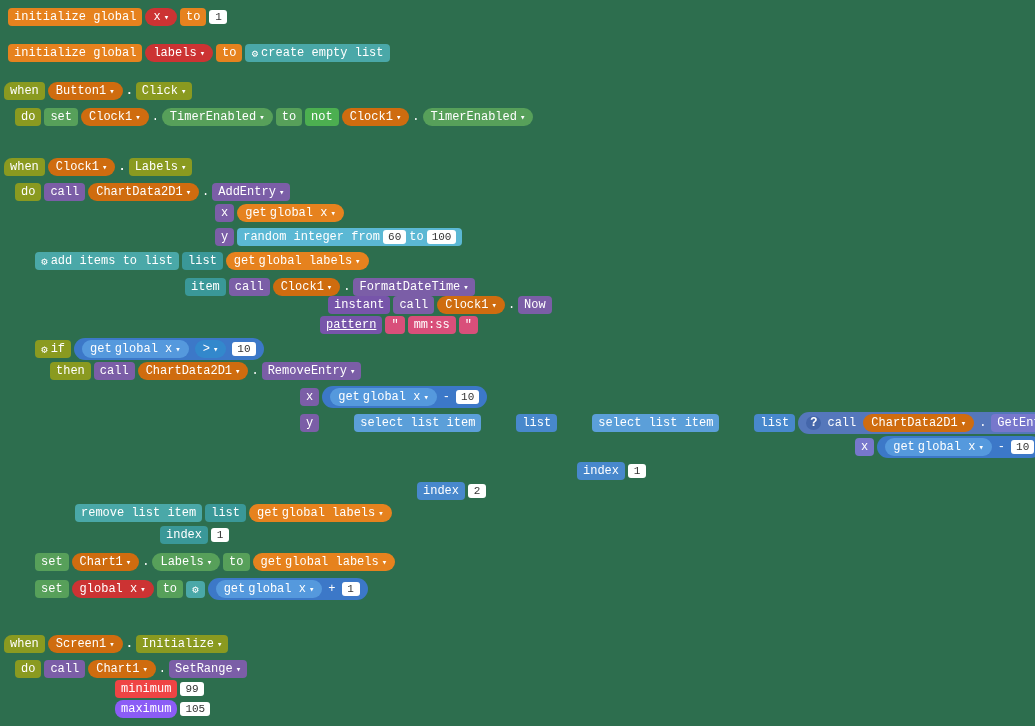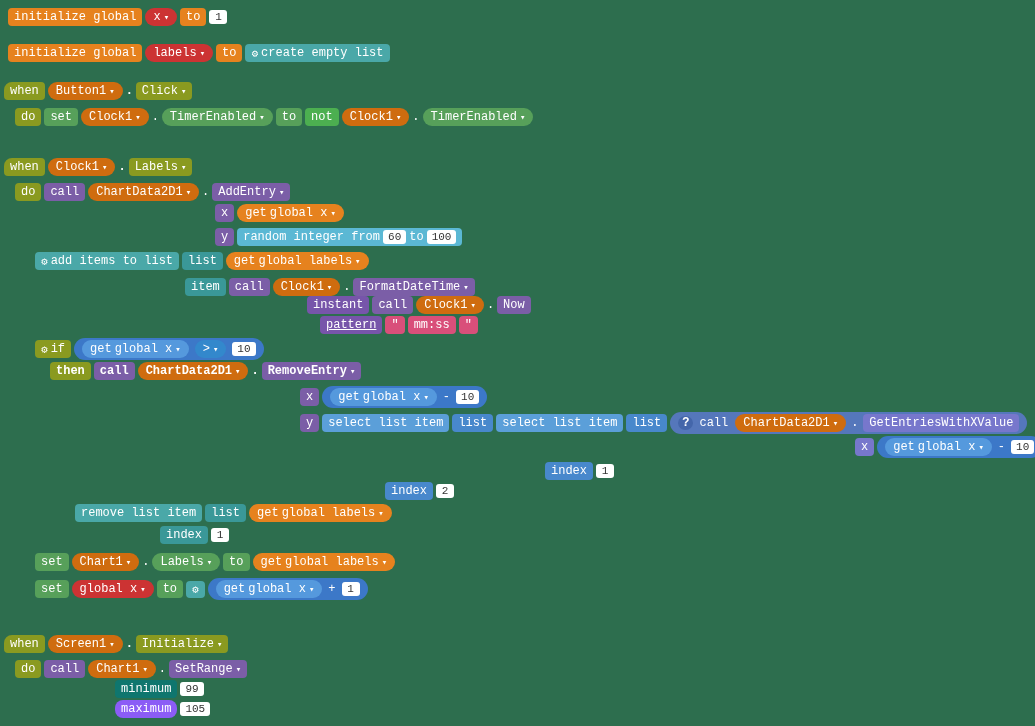--- a/index.html
+++ b/index.html
@@ -17,21 +17,21 @@
       position: absolute;
       top: 0; left: 0;
       width: 1035px;
       height: 726px;
       padding-left: 36px;
     }
 
     
     .orange { background-color: #e6821e; }
     .dark-orange { background-color: #cf6c0f; }
-    .light-blue { background-color: #5b9fd9; }
+    .light-blue { background-color: #5b9fd9; margin-left: 32px; }
     .teal { background-color: #4aa8a8; }
     .green { background-color: #57a05a; justify-content: center; }
     .yellow-green { background-color: #8a9a20; }
     .purple { background-color: #7b5ea7; }
     .red { background-color: #cc3333; }
     .pink { background-color: #d94f7a; }
     .sky-blue { background-color: #5bb8d4; }
     .medium-blue { background-color: #3c78c8; }
 
     
@@ -248,21 +248,21 @@
       <span>Clock1</span>
       <span style="font-size:9px">▾</span>
     </div>
     <span style="color:#fff">.</span>
     <div class="inline-block purple">
       <span>FormatDateTime</span>
       <span style="font-size:9px">▾</span>
     </div>
   </div>
 
-  <div class="row" style="top:296px; left:307px;">
+  <div class="row" style="top:296px; left:328px;">
     <div class="inline-block purple" style="background:#7755aa;">
       <span>instant</span>
     </div>
     <div class="inline-block purple">
       <span>call</span>
     </div>
     <div class="rounded-block dark-orange">
       <span>Clock1</span>
       <span style="font-size:9px">▾</span>
     </div>
@@ -301,21 +301,21 @@
       <div class="rounded-block" style="background:#3388cc; margin-left:3px;">
         <span>&gt;</span>
         <span style="font-size:9px">▾</span>
       </div>
       <div class="small-num" style="margin-left:3px;">
         <span>10</span>
       </div>
     </div>
   </div>
 
-  <div class="row" style="top:362px; left:50px;font-weight:bold;">
+  <div class="row" style="top:362px; left:50px;">
     <div class="inline-block yellow-green">
       <span>then</span>
     </div>
     <div class="inline-block purple">
       <span>call</span>
     </div>
     <div class="rounded-block dark-orange">
       <span>ChartData2D1</span>
       <span style="font-size:9px">▾</span>
     </div>
@@ -509,21 +509,21 @@
       <span style="font-size:9px">▾</span>
     </div>
     <span style="color:#fff">.</span>
     <div class="inline-block purple">
       <span>SetRange</span>
       <span style="font-size:9px">▾</span>
     </div>
   </div>
 
   <div class="row" style="top:680px; left:115px;">
-    <div class="inline-block purple" style="background:#0f766e;align-items:center;">
+    <div class="inline-block purple" style="background:#ef4444;align-items:center;">
       <span>minimum</span>
     </div>
     <div class="small-num">
       <span>99</span>
     </div>
   </div>
 
   <div class="row" style="top:700px; left:115px;">
     <div class="inline-block purple" style="background:#8b5cf6;border-radius:8px;">
       <span>maximum</span>

